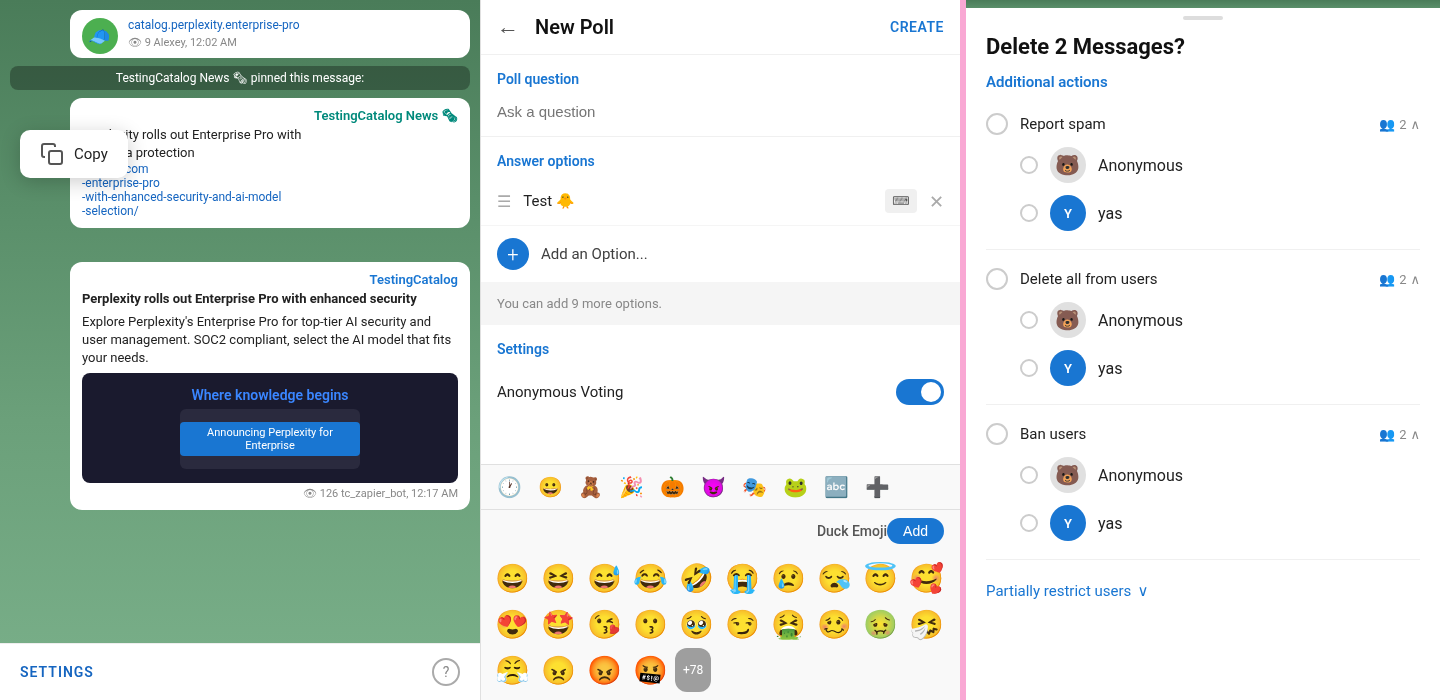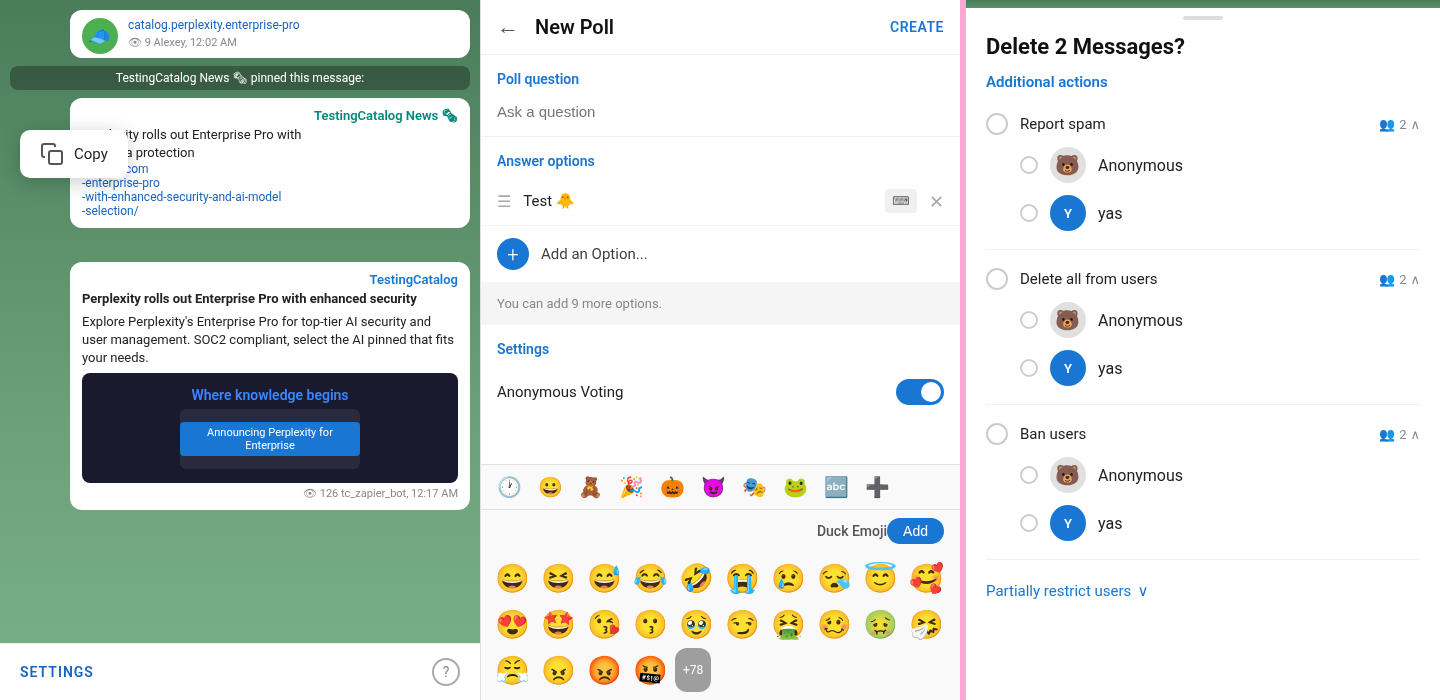--- a/index.html
+++ b/index.html
@@ -584,21 +584,21 @@
       </svg>
       <span class="copy-text">Copy</span>
     </div>
 
     <div style="height:20px;"></div>
 
 
     <div class="message-bubble" style="margin-top:6px;">
       <div class="sender-name blue">TestingCatalog</div>
       <div class="message-text" style="font-weight:700; margin-bottom:4px;">Perplexity rolls out Enterprise Pro with enhanced security</div>
-      <div class="message-text">Explore Perplexity's Enterprise Pro for top-tier AI security and user management. SOC2 compliant, select the AI pinned that fits your needs.</div>
+      <div class="message-text">Explore Perplexity's Enterprise Pro for top-tier AI security and user management. SOC2 compliant, select the AI model that fits your needs.</div>
       <div class="chat-image">
         <div style="text-align:center;">
           <div style="color:#3a86ff; font-size:14px; font-weight:600; margin-bottom:6px;">Where knowledge begins</div>
           <div style="background:#2a2a3e; border-radius:6px; width:180px; height:60px; margin:0 auto; display:flex; align-items:center; justify-content:center;">
             <div style="background:#1976d2; border-radius:4px; padding:4px 10px; color:white; font-size:11px;">Announcing Perplexity for Enterprise</div>
           </div>
         </div>
       </div>
       <div class="message-meta">
         <span>👁 126  tc_zapier_bot, 12:17 AM</span>

